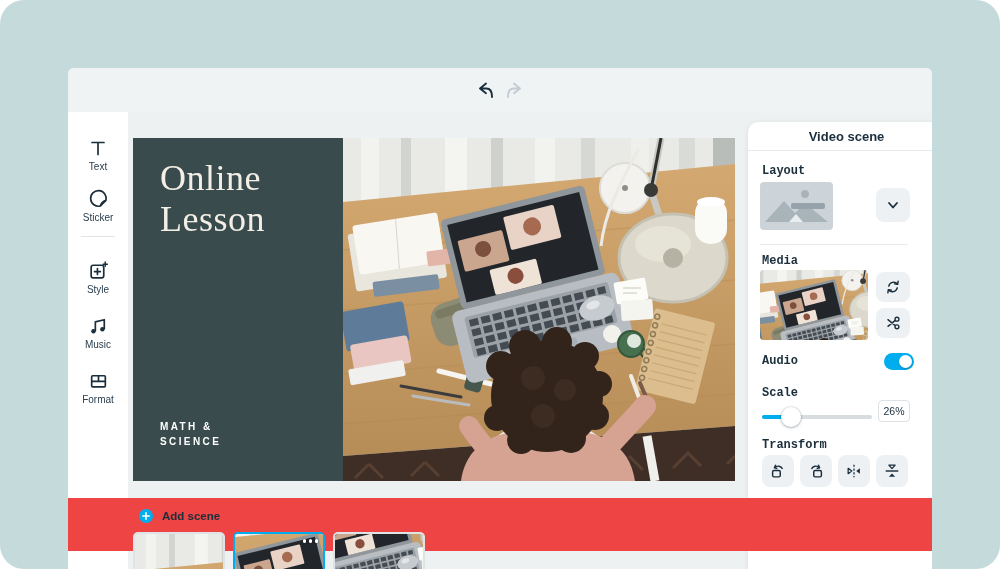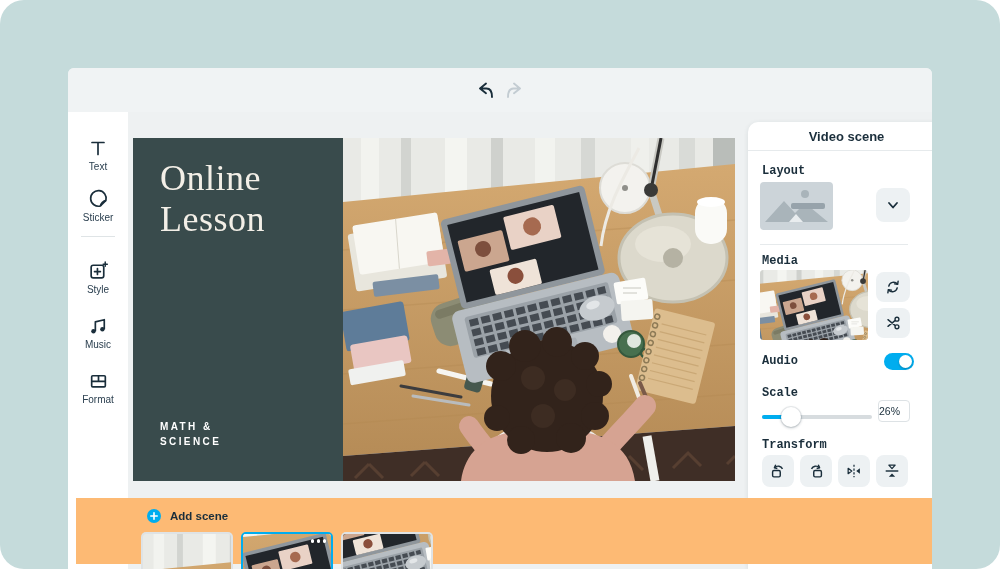--- a/index.html
+++ b/index.html
@@ -84,24 +84,24 @@
   
   .slider{position:absolute;left:14px;top:286px;width:110px;height:18px;cursor:pointer;}
   .slider .track{position:absolute;left:0;top:7px;width:100%;height:4px;border-radius:2px;background:#d7dcdf;}
   .slider .fill{position:absolute;left:0;top:7px;height:4px;border-radius:2px;background:var(--accent);}
   .slider .knob{
     position:absolute;top:-1px;width:20px;height:20px;border-radius:50%;background:#fff;
     box-shadow:0 0 0 1px rgba(26,46,59,.08),0 1px 3px rgba(26,46,59,.3);margin-left:-10px;
   }
   .scale-box{
     position:absolute;left:130px;top:278px;width:32px;height:22px;border:1px solid #dde2e5;
-    border-radius:4px;font-size:10.5px;color:var(--dark);text-align:left;line-height:20px;background:#fff;
-  }
-  
-  .bottom-strip{position:absolute;left:8px;top:430px;width:864px;height:66px;background:#fdba74;}
+    border-radius:4px;font-size:10.5px;color:var(--dark);text-align:center;line-height:20px;background:#fff;
+  }
+  
+  .bottom-strip{position:absolute;left:0;top:430px;width:864px;height:53px;background:#ef4444;}
   .add-scene{position:absolute;left:71px;top:11px;display:flex;align-items:center;gap:9px;cursor:pointer;background:none;border:none;font-family:inherit;}
   .add-scene .plus{width:14px;height:14px;border-radius:50%;background:var(--accent);display:flex;align-items:center;justify-content:center;}
   .add-scene .lbl{font-size:11.5px;font-weight:bold;color:var(--dark);}
   .thumbs{position:absolute;left:65px;top:34px;display:flex;gap:8px;}
   .scene-thumb{
     position:relative;width:92px;height:56px;border-radius:5px;overflow:hidden;cursor:pointer;
     border:2px solid transparent;background:#dfe3e5;
   }
   .scene-thumb svg{display:block;width:100%;height:100%;}
   .scene-thumb.selected{border-color:var(--accent);}

